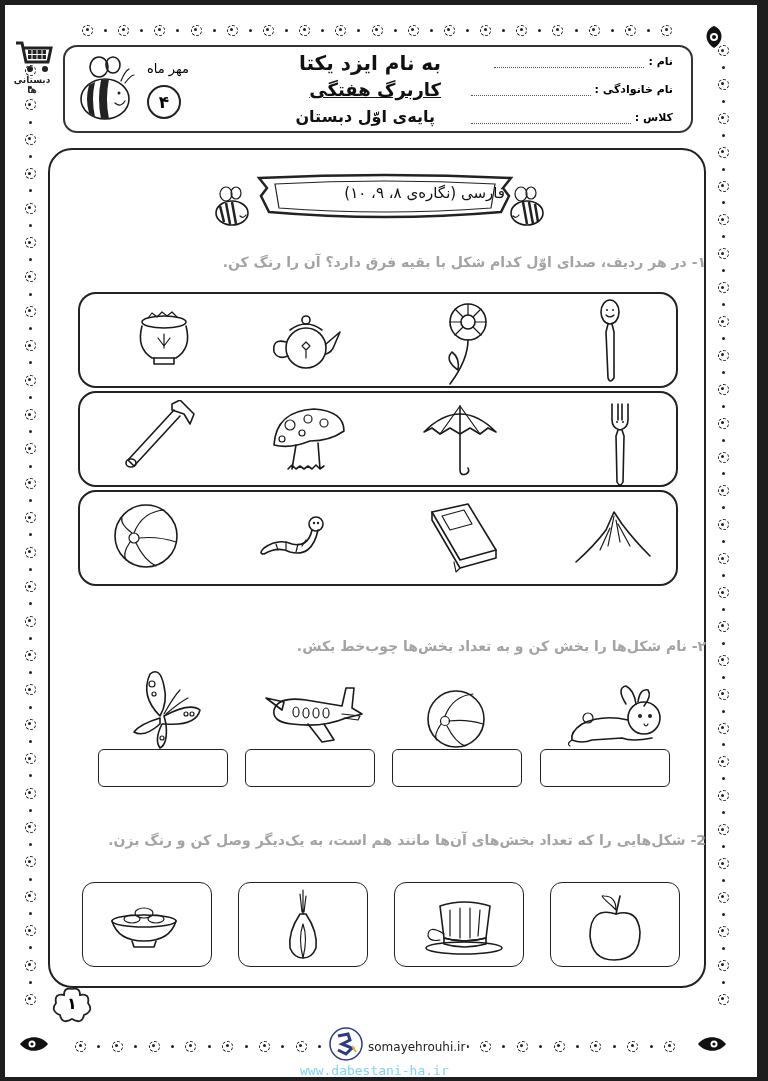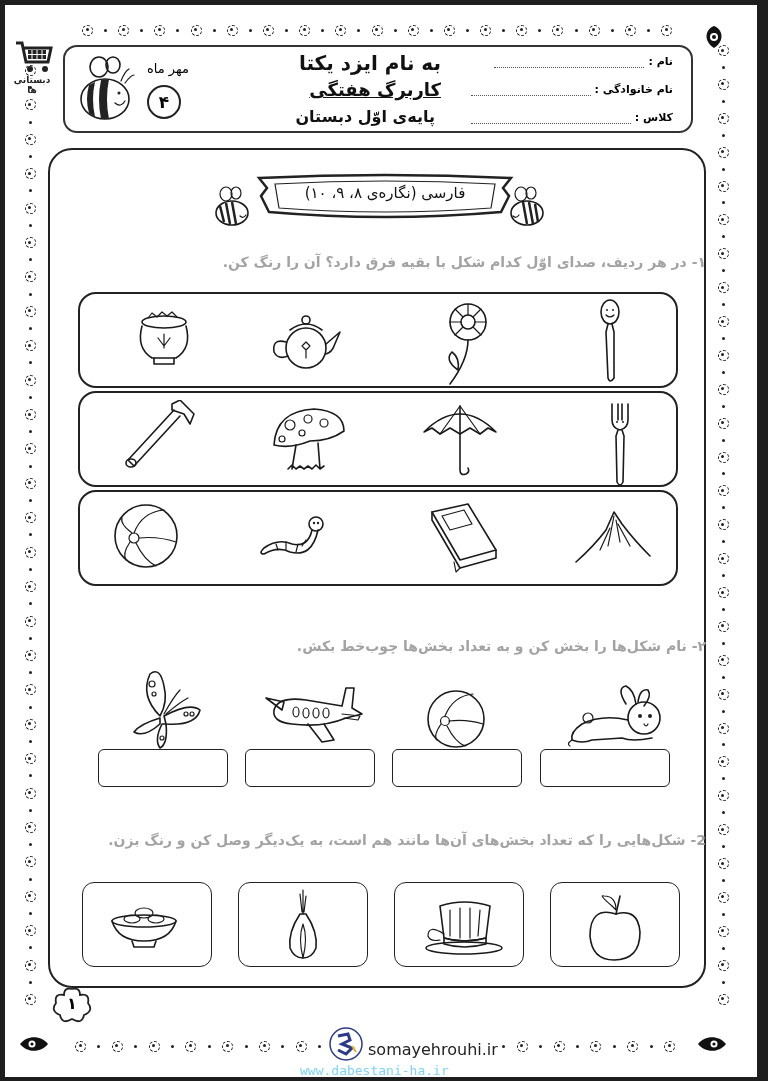--- a/index.html
+++ b/index.html
@@ -277,21 +277,21 @@
     <path d="M44 26 Q48 16 52 14 M48 28 Q54 20 57 20" class="ink2"></path>
   </svg>
 </div>
 
 <div class="main"></div>
 
 <svg class="abs" style="left:255px;top:172px;" width="260" height="50" viewBox="0 0 260 50">
   <path d="M4 6 Q130 0 256 6 L248 16 L254 24 L246 40 Q130 50 14 40 L6 24 L12 16Z" fill="#fff" stroke="#222" stroke-width="2.5"></path>
   <path d="M20 12 Q130 6 240 12 L236 36 Q130 44 24 36Z" fill="none" stroke="#222" stroke-width="1.2"></path>
 </svg>
-<div class="abs rtl" style="left:265px;top:184px;width:240px;text-align:center;font-size:15px;color:#111;">فارسی (نگاره‌ی ۸، ۹، ۱۰)</div>
+<div class="abs rtl" style="left:265px;top:184px;width:240px;text-align:right;font-size:15px;color:#111;">فارسی (نگاره‌ی ۸، ۹، ۱۰)</div>
 <svg class="abs" style="left:212px;top:186px;" width="40" height="42" viewBox="0 0 40 42">
   <ellipse cx="14" cy="8" rx="6" ry="7" class="ink2"></ellipse>
     <ellipse cx="24" cy="7" rx="5" ry="6" class="ink2"></ellipse>
   <ellipse cx="20" cy="27" rx="16" ry="12" class="ink" fill="#fff"></ellipse>
   <path d="M8 20 L12 36 M14 17 L18 38 M20 16 L24 38" stroke="#222" stroke-width="2.5"></path>
   <path d="M28 30 Q31 33 34 29" class="ink2"></path>
 </svg>
 <svg class="abs" style="left:507px;top:186px;" width="40" height="42" viewBox="0 0 40 42">
   <ellipse cx="14" cy="8" rx="6" ry="7" class="ink2"></ellipse>
     <ellipse cx="24" cy="7" rx="5" ry="6" class="ink2"></ellipse>
@@ -467,14 +467,14 @@
 <svg class="abs" style="left:50px;top:985px;" width="44" height="40" viewBox="0 0 44 40">
   <path d="M22 4 Q30 2 30 10 Q40 8 38 18 Q44 26 34 30 Q32 40 22 34 Q12 40 10 30 Q0 26 6 18 Q4 8 14 10 Q14 2 22 4Z" fill="#fff" stroke="#222" stroke-width="1.8"></path>
 </svg>
 <div class="abs" style="left:50px;top:994px;width:44px;text-align:center;font-size:16px;font-weight:bold;">۱</div>
 
 <svg class="abs" style="left:328px;top:1026px;" width="36" height="36" viewBox="0 0 36 36">
   <circle cx="18" cy="18" r="16" fill="#fff" stroke="#2b3a8a" stroke-width="1.5"></circle>
   <path d="M10 10 L20 8 L22 14 L14 18 L24 22 L18 28 L10 24" fill="none" stroke="#2b3a8a" stroke-width="3"></path>
   <path d="M24 20 L28 26" stroke="#e0b020" stroke-width="2"></path>
 </svg>
-<div class="abs" style="left:366px;top:1040px;font-size:16px;color:#222;background:#fff;padding:0 2px;">somayehrouhi.ir</div>
+<div class="abs" style="left:366px;top:1040px;font-size:12px;color:#222;background:#fff;padding:0 2px;">somayehrouhi.ir</div>
 <div class="abs" style="left:300px;top:1063px;font-family:'DejaVu Sans Mono',monospace;font-size:13px;color:#7dd3fc;">www.dabestani-ha.ir</div>
 
 </body></html>

